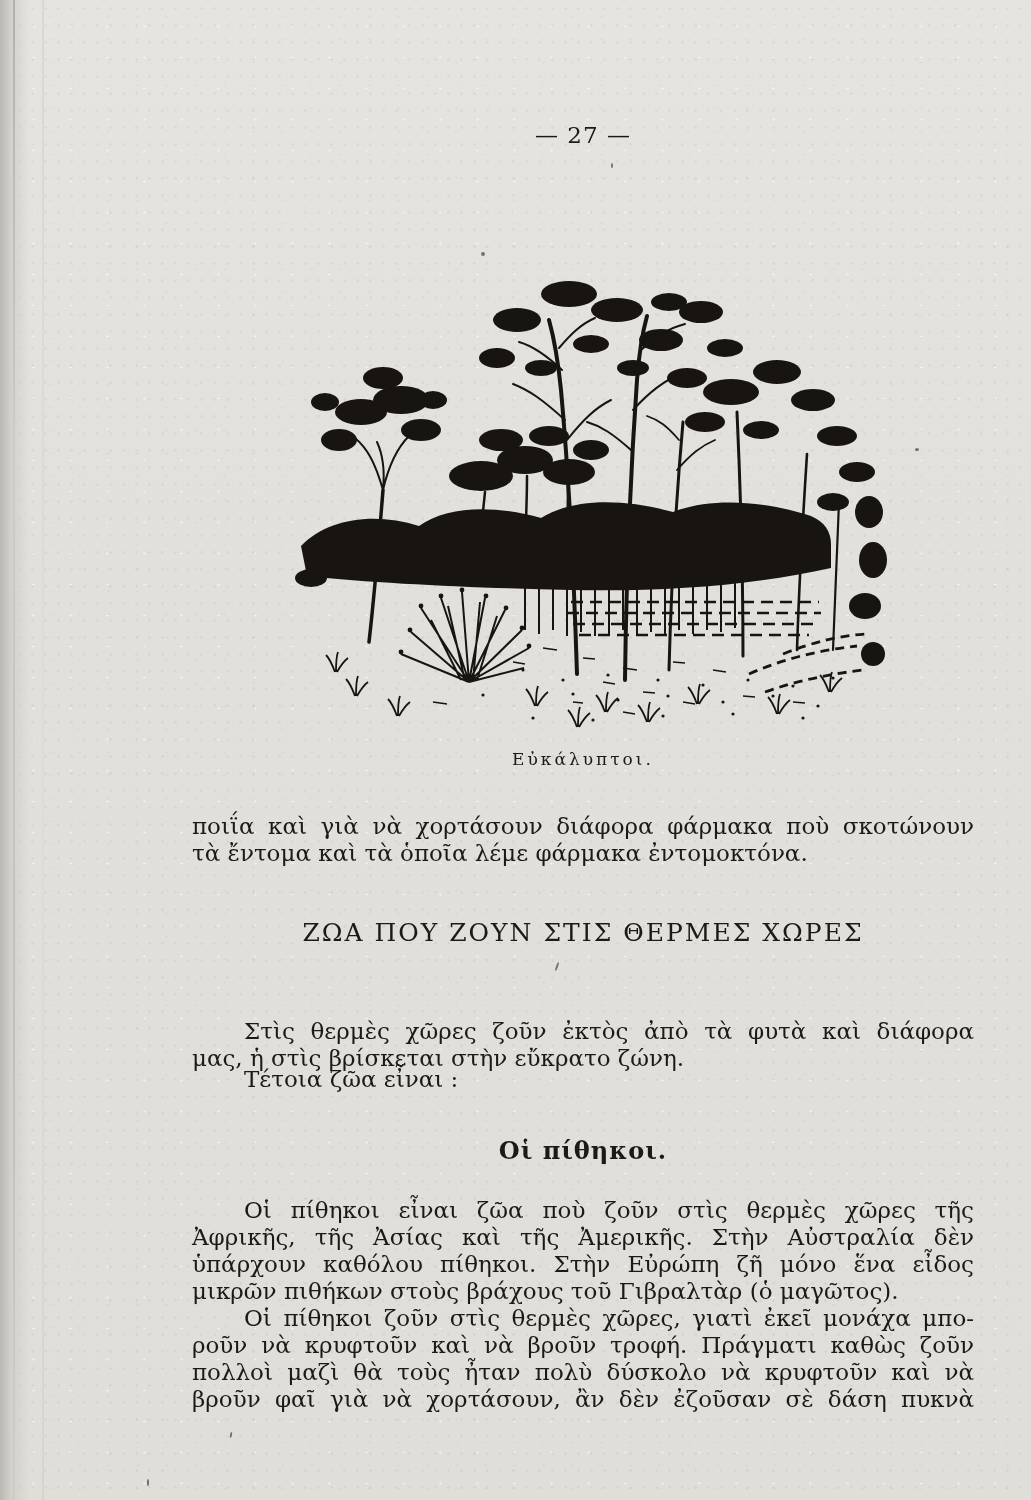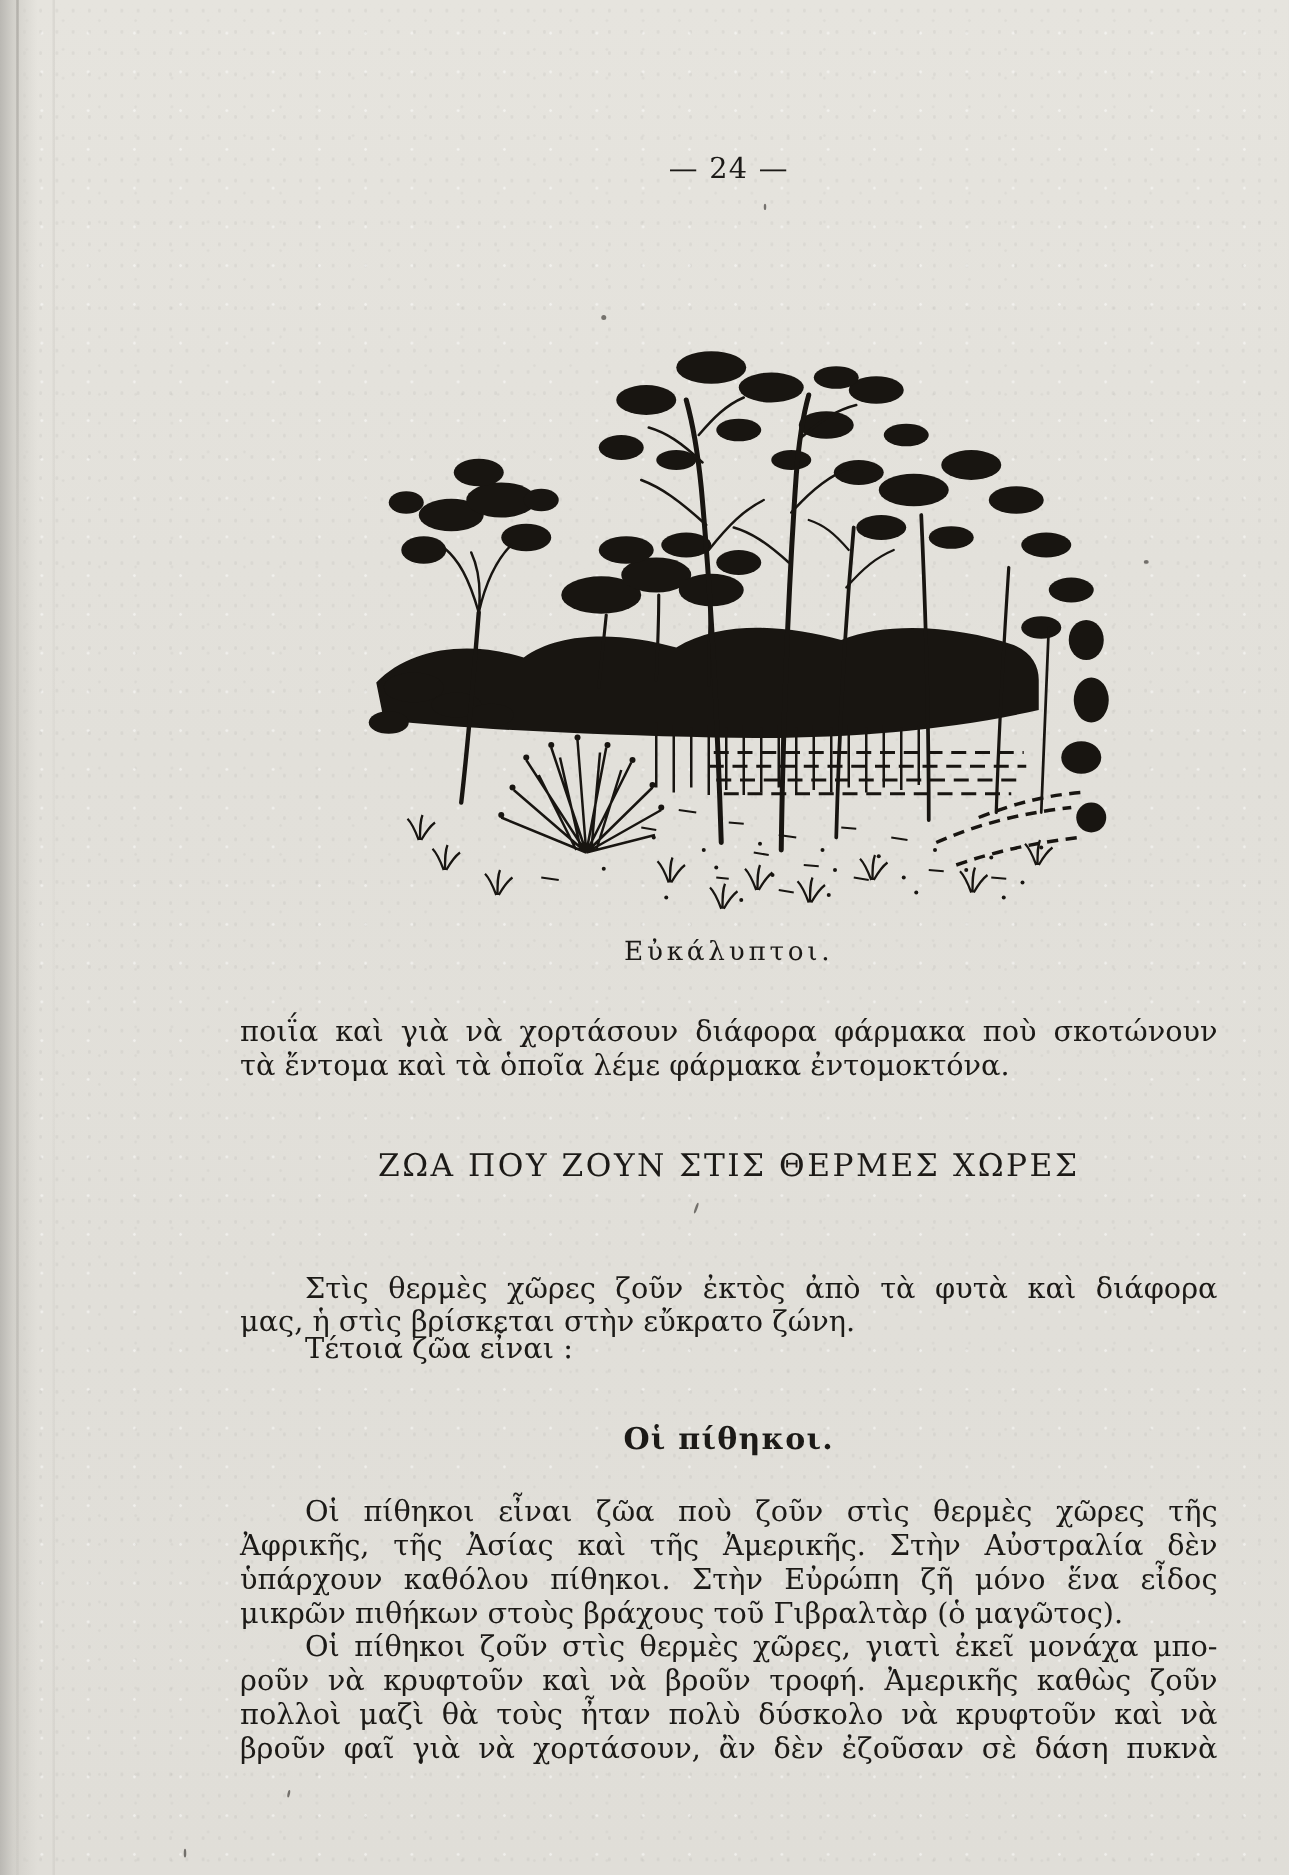--- a/index.html
+++ b/index.html
@@ -33,21 +33,21 @@
   .specks i{position:absolute;border-radius:50%;background:rgba(25,22,18,.55);display:block;}
 
   .col{position:absolute;left:192px;width:782px;}
   .pagenum{top:122px;text-align:center;font-size:23px;letter-spacing:1px;}
   .bodytext{font-size:23px;line-height:27px;}
   .line{text-align:justify;text-align-last:justify;white-space:normal;}
   .line.flush{text-align:left;text-align-last:left;}
   .line.ind{text-indent:52px;}
 
   .fig{top:250px;text-align:center;}
-  .caption{top:749px;text-align:center;font-size:21px;letter-spacing:3px;}
+  .caption{top:749px;text-align:center;font-size:17px;letter-spacing:3px;}
   .h-section{top:918px;text-align:center;font-size:25px;letter-spacing:2px;}
   .h-sub{top:1136px;text-align:center;font-size:24px;font-weight:bold;letter-spacing:1px;}
 
   .p1{top:183px;}
   .p2{top:813px;}
   .p3{top:985px;margin-top:33px;}
   .p4{top:1066px;}
   .p5{top:1197px;}
   .p6{top:1305px;}
   svg{display:inline-block;}
@@ -61,21 +61,21 @@
   <div class="crease c2"></div>
   <div class="specks">
     <i style="left:481px;top:252px;width:4px;height:4px;"></i>
     <i style="left:611px;top:163px;width:2px;height:5px;"></i>
     <i style="left:556px;top:962px;width:2px;height:9px;transform:rotate(20deg);"></i>
     <i style="left:915px;top:448px;width:4px;height:3px;"></i>
     <i style="left:147px;top:1479px;width:2px;height:7px;"></i>
     <i style="left:230px;top:1432px;width:2px;height:6px;transform:rotate(12deg);"></i>
   </div>
 
-  <div class="col pagenum">— 24 —</div>
+  <div class="col pagenum">— 27 —</div>
 
 
   <div class="col fig">
     <svg width="620" height="485" viewBox="0 0 620 485" aria-label="eucalyptus trees woodcut">
       <g fill="#181511" stroke="none">
 
         <path d="M28,296 C55,268 102,262 146,276 C176,254 226,256 268,268 C304,246 356,250 400,262 C440,246 496,252 538,266 C552,272 558,282 558,294 L558,318 C478,336 388,342 298,340 C208,338 108,334 34,326 Z"></path>
 
         <ellipse cx="58" cy="300" rx="24" ry="12"></ellipse>
           <ellipse cx="92" cy="314" rx="20" ry="10"></ellipse>
@@ -218,17 +218,17 @@
 
   <div class="col bodytext p5">
     <div class="line ind">Οἱ πίθηκοι εἶναι ζῶα ποὺ ζοῦν στὶς θερμὲς χῶρες τῆς</div>
     <div class="line">Ἀφρικῆς, τῆς Ἀσίας καὶ τῆς Ἀμερικῆς. Στὴν Αὐστραλία δὲν</div>
     <div class="line">ὑπάρχουν καθόλου πίθηκοι. Στὴν Εὐρώπη ζῆ μόνο ἕνα εἶδος</div>
     <div class="line flush">μικρῶν πιθήκων στοὺς βράχους τοῦ Γιβραλτὰρ (ὁ μαγῶτος).</div>
   </div>
 
   <div class="col bodytext p6">
     <div class="line ind">Οἱ πίθηκοι ζοῦν στὶς θερμὲς χῶρες, γιατὶ ἐκεῖ μονάχα μπο-</div>
-    <div class="line">ροῦν νὰ κρυφτοῦν καὶ νὰ βροῦν τροφή. Ἀμερικῆς καθὼς ζοῦν</div>
+    <div class="line">ροῦν νὰ κρυφτοῦν καὶ νὰ βροῦν τροφή. Πράγματι καθὼς ζοῦν</div>
     <div class="line">πολλοὶ μαζὶ θὰ τοὺς ἦταν πολὺ δύσκολο νὰ κρυφτοῦν καὶ νὰ</div>
     <div class="line">βροῦν φαῖ γιὰ νὰ χορτάσουν, ἂν δὲν ἐζοῦσαν σὲ δάση πυκνὰ</div>
   </div>
 </div>
 
 </body></html>

